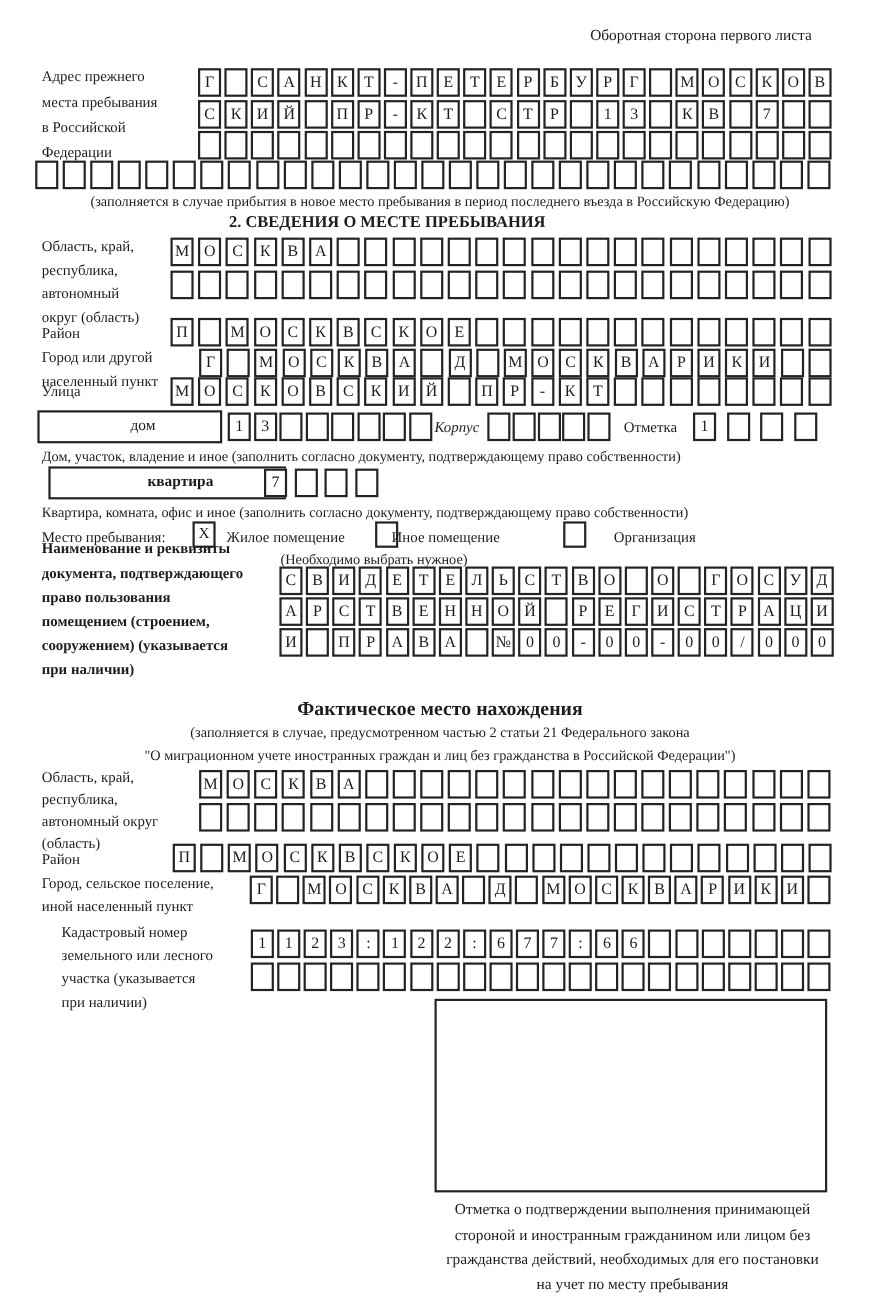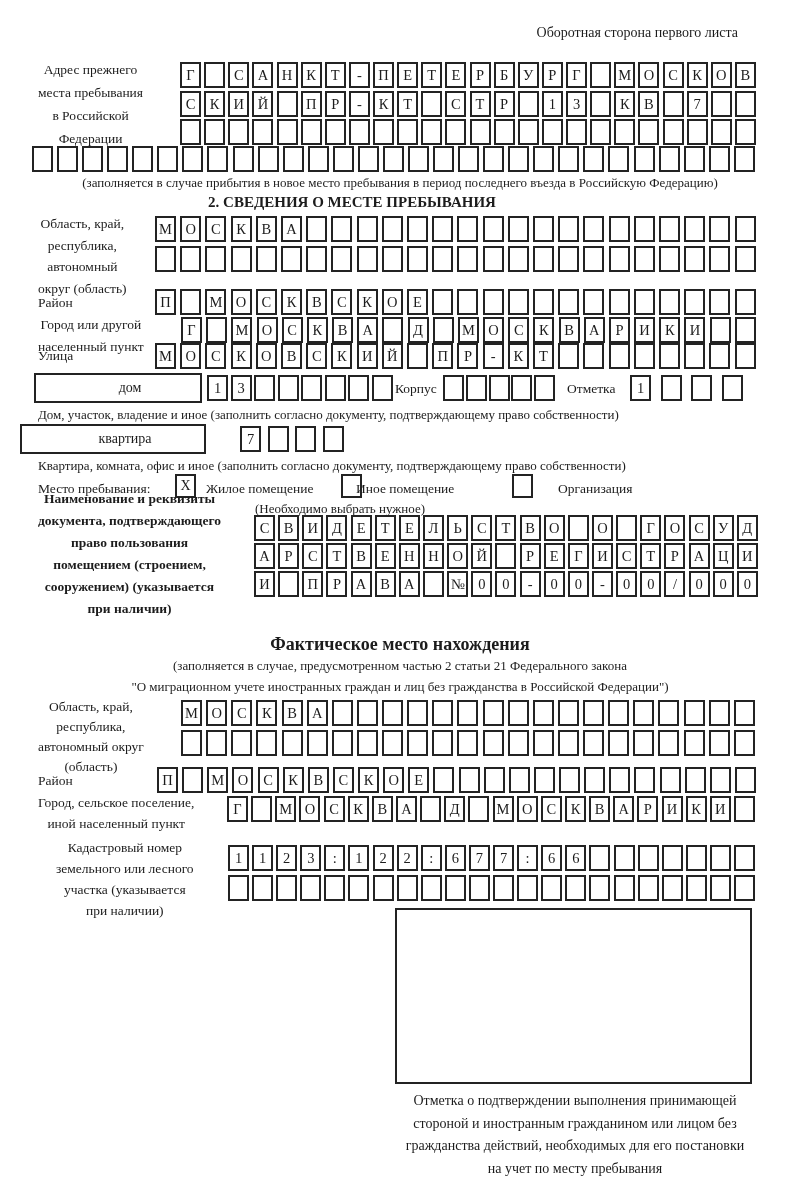--- a/index.html
+++ b/index.html
@@ -1,20 +1,20 @@
 <!DOCTYPE html>
 <html><head>
 <meta charset="utf-8">
 <style>
   * { margin:0; padding:0; box-sizing:border-box; }
   html,body { background:#e9e9e9; }
   body { font-family:"Liberation Serif","DejaVu Serif",serif; color:#1c1c1c; }
   .page { position:relative; width:800px; height:1180px; background:#ffffff; margin:0 auto; overflow:hidden; }
   .abs { position:absolute; }
-  .lbl { font-size:13.5px; line-height:21.5px;text-align:center; }
+  .lbl { font-size:13.5px; line-height:21.5px; }
   .pre { white-space:pre-line; }
   .note { font-size:13px; line-height:16px; }
   .center { text-align:center; }
   .bold { font-weight:bold; }
   .title { font-size:15px; font-weight:bold; }
   .cellrow { display:flex; justify-content:space-between; }
   .cell { flex:0 0 auto; width:21px; height:26px; border:2px solid #232323; background:#fff;
           display:flex; align-items:center; justify-content:center; font-size:14.5px; line-height:1; }
   .wbox { border:2px solid #232323; height:30px; display:flex; align-items:center; justify-content:center;
           font-size:14px; background:#fff;padding-left:24px; }
@@ -291,38 +291,38 @@
   <div class="abs cellrow" style="left:207px; top:375px; width:186px;">
       <span class="cell">1</span>
       <span class="cell">3</span>
       <span class="cell"></span>
       <span class="cell"></span>
       <span class="cell"></span>
       <span class="cell"></span>
       <span class="cell"></span>
       <span class="cell"></span>
     </div>
-  <div class="abs lbl" style="left:395px; top:378px;">Корпус</div>
+  <div class="abs lbl" style="left:395px; top:378px;font-style:italic;">Корпус</div>
   <div class="abs cellrow" style="left:443px; top:375px; width:112px;">
       <span class="cell"></span>
       <span class="cell"></span>
       <span class="cell"></span>
       <span class="cell"></span>
       <span class="cell"></span>
     </div>
   <div class="abs lbl" style="left:567px; top:378px;">Отметка</div>
   <div class="abs cellrow" style="left:630px; top:375px; width:113px;">
       <span class="cell">1</span>
       <span class="cell"></span>
       <span class="cell"></span>
       <span class="cell"></span>
     </div>
   <div class="abs note" style="left:38px; top:407px;">Дом, участок, владение и иное (заполнить согласно документу, подтверждающему право собственности)</div>
 
-  <div class="abs wbox" style="left:20px; top:424px; width:186px;">квартира</div>
+  <div class="abs wbox" style="left:44px; top:424px; width:216px;font-weight:bold;">квартира</div>
   <div class="abs cellrow" style="left:240px; top:426px; width:104px;">
       <span class="cell">7</span>
       <span class="cell"></span>
       <span class="cell"></span>
       <span class="cell"></span>
     </div>
   <div class="abs note" style="left:38px; top:458px;">Квартира, комната, офис и иное (заполнить согласно документу, подтверждающему право собственности)</div>
 
   <div class="abs lbl" style="left:38px; top:478px;">Место пребывания:</div>
   <div class="abs chk" style="left:175px; top:474px;">X</div>

